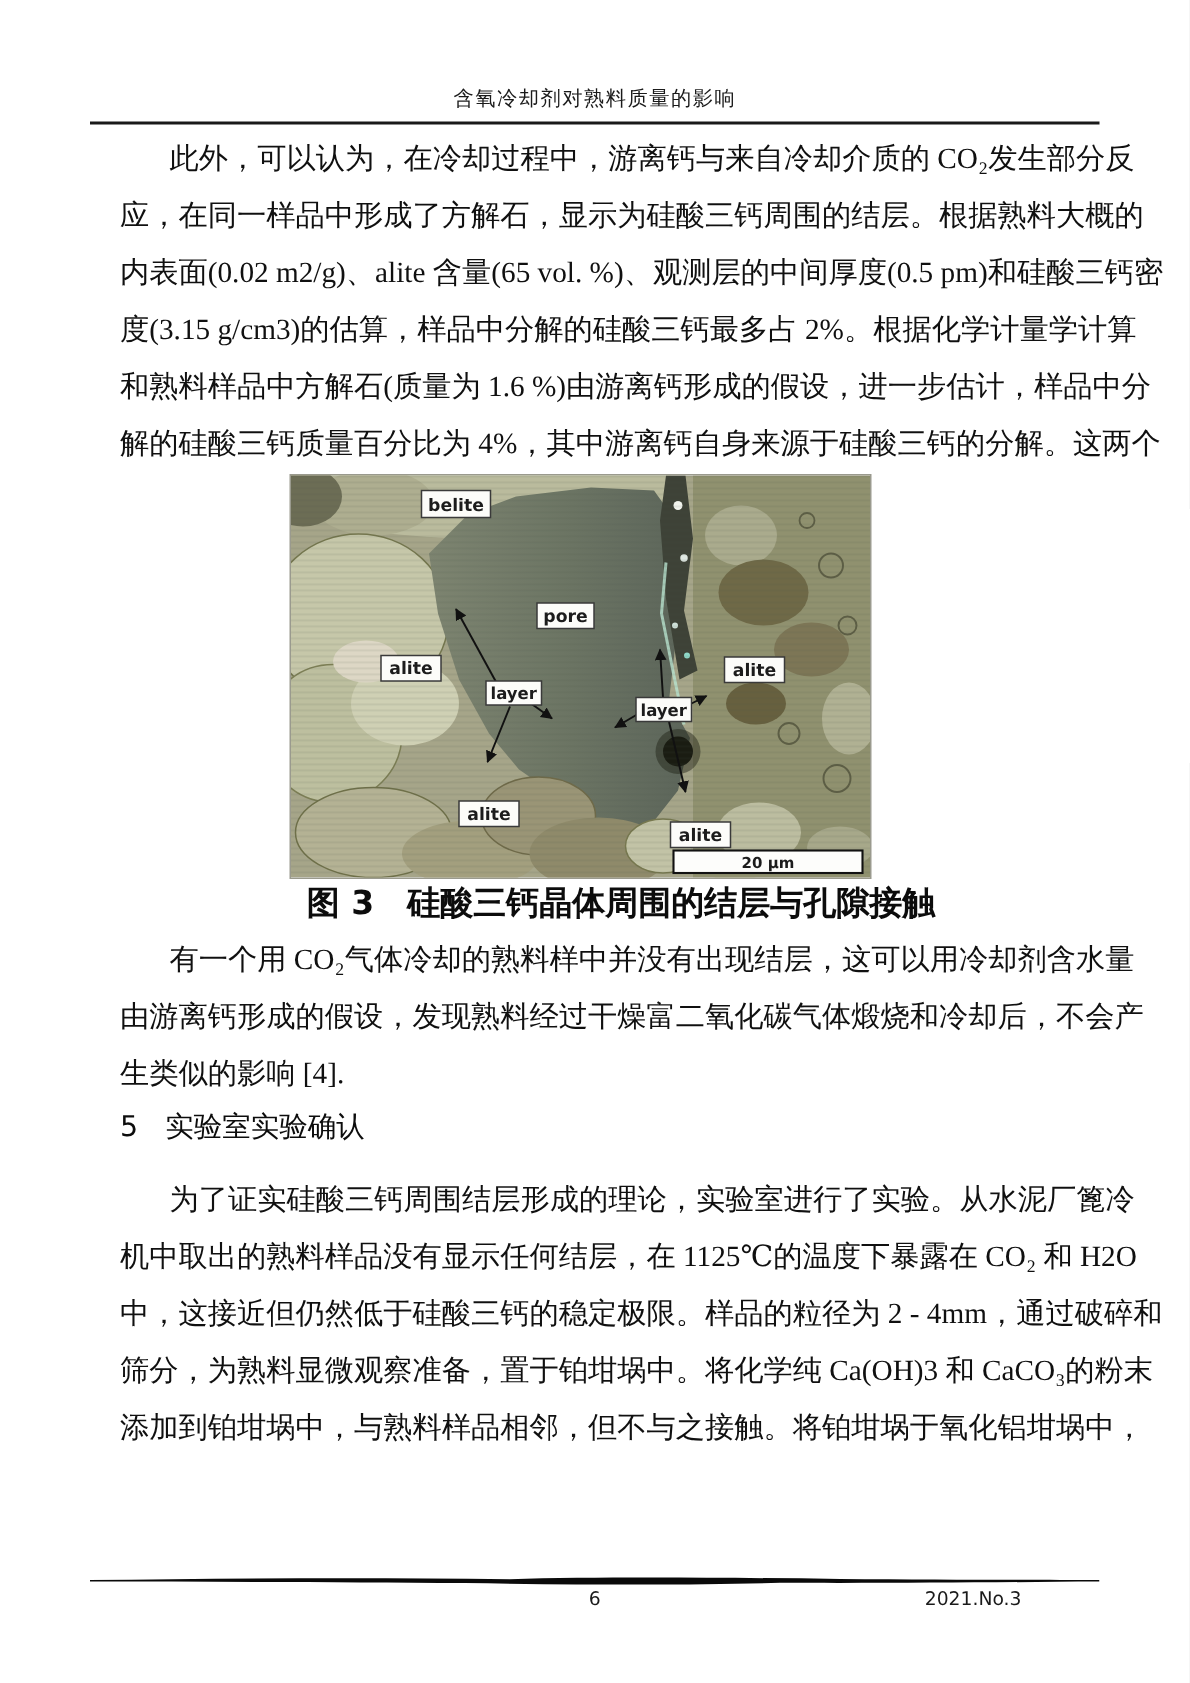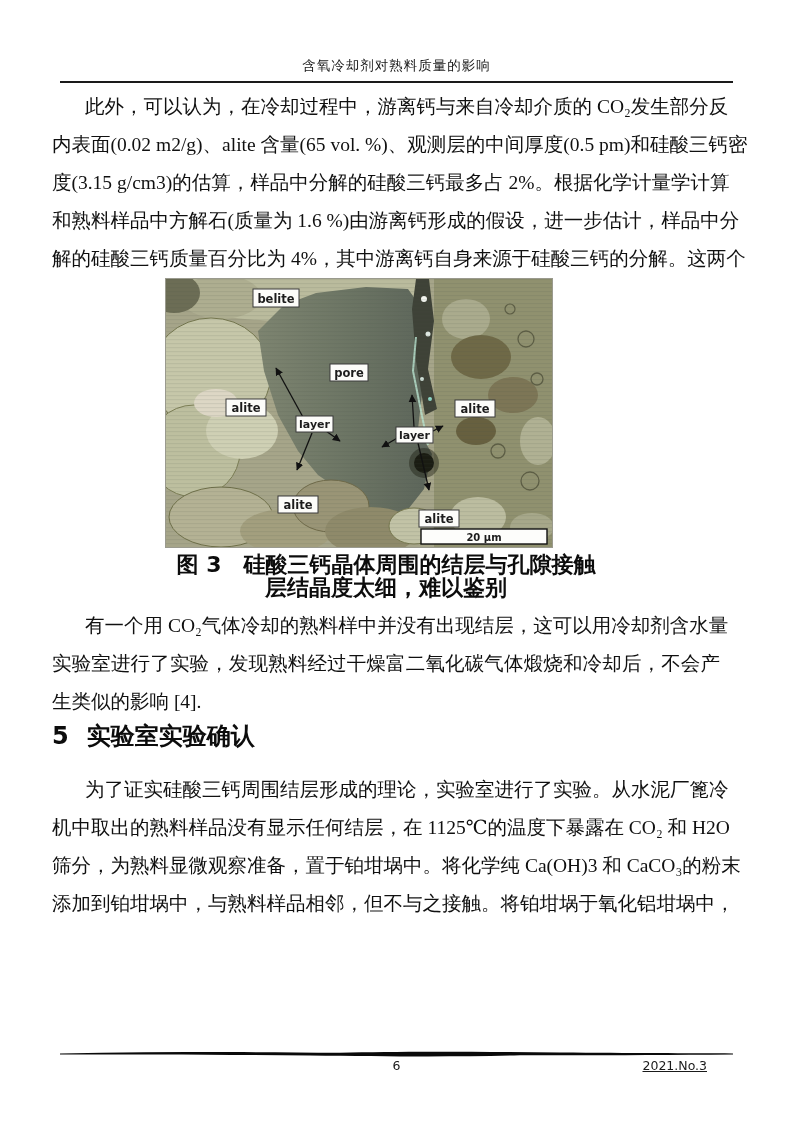--- a/index.html
+++ b/index.html
@@ -12,70 +12,71 @@
   }
   .running-title {
     position:absolute; top:56px; left:0; width:793px;
     text-align:center; font-size:13.5px; line-height:20px; color:#1a1a1a;
     letter-spacing:1px;
   }
   .header-rule {
     position:absolute; top:81px; left:60px; width:673px; height:2px;
     background:#1a1a1a;
   }
-  .content { position:absolute; left:52px; top:88px; width:668px; }
+  .content { position:absolute; left:80px; top:88px; width:668px; }
 
   .para .line {
     font-size:19.5px; line-height:38px; white-space:nowrap;
     text-align:justify; text-align-last:justify; color:#101010;
   }
   .para .line.last { text-align-last:left; }
   .para .line.indent { text-indent:33px; }
 
   .figure-block { margin:0 auto; width:442px; }
   .figure-block svg.micro { display:block; border:1px solid #9a9a8e; }
   .fig-caption {
     margin-top:5px; text-align:center; font-weight:bold; color:#0c0c0c;
     font-family:"DejaVu Sans","Liberation Sans",sans-serif;
     font-size:22px; line-height:23px;
   }
   .p2 { margin-top:8px; }
   .section-heading {
     margin-top:0; height:30px; line-height:30px;
     font-family:"DejaVu Sans","Liberation Sans",sans-serif;
-    font-weight:bold; font-size:24px; color:#0c0c0c;
+    font-weight:normal; font-size:19px; color:#0c0c0c;
   }
   .section-heading .sec-num { margin-right:18px; }
   .footer-rule { position:absolute; left:60px; top:1050px; width:673px; height:8px; }
   .footer-text {
     position:absolute; top:1058px; left:0; width:793px; height:18px;
     font-family:"DejaVu Sans","Liberation Sans",sans-serif;
     font-size:12.5px; color:#1a1a1a;
   }
   .page-number { position:absolute; left:0; width:793px; text-align:center; }
-  .issue-number { position:absolute; right:86px; top:0;text-decoration:underline; }
+  .issue-number { position:absolute; right:112px; top:0; }
 
   
   text.lab {
     font-family:"DejaVu Sans","Liberation Sans",sans-serif;
     font-weight:bold; fill:#1c1c1c;
   }
 </style>
 </head>
 <body>
 
 <div class="page">
 
   <div class="running-title">含氧冷却剂对熟料质量的影响</div>
   <div class="header-rule"></div>
 
   <div class="content">
 
     <div class="para p1">
         <div class="line indent">此外，可以认为，在冷却过程中，游离钙与来自冷却介质的 CO₂发生部分反</div>
+        <div class="line">应，在同一样品中形成了方解石，显示为硅酸三钙周围的结层。根据熟料大概的</div>
         <div class="line">内表面(0.02 m2/g)、alite 含量(65 vol. %)、观测层的中间厚度(0.5 pm)和硅酸三钙密</div>
         <div class="line">度(3.15  g/cm3)的估算，样品中分解的硅酸三钙最多占 2%。根据化学计量学计算</div>
         <div class="line">和熟料样品中方解石(质量为 1.6 %)由游离钙形成的假设，进一步估计，样品中分</div>
         <div class="line">解的硅酸三钙质量百分比为 4%，其中游离钙自身来源于硅酸三钙的分解。这两个</div>
       </div>
 
     <div class="figure-block">
       <svg class="micro" width="386" height="268" viewBox="0 0 386 268" xmlns="http://www.w3.org/2000/svg">
         <defs>
           <linearGradient id="poreGrad" x1="0" y1="0" x2="1" y2="0">
@@ -177,35 +178,35 @@
           <rect x="253" y="231" width="40" height="17" fill="#fcfcf9" stroke="#3a3a3a" stroke-width="1"></rect>
           <text class="lab" x="273" y="243.5" font-size="11.5" text-anchor="middle">alite</text>
 
           <rect x="255" y="250" width="126" height="15" fill="#fdfdfb" stroke="#111" stroke-width="1.4"></rect>
           <text class="lab" x="318" y="261.5" font-size="10" text-anchor="middle">20 μm</text>
         </g>
       </svg>
 
       <div class="fig-caption">
         <div>图 3　硅酸三钙晶体周围的结层与孔隙接触</div>
-        <div>层结晶度太细，难以鉴别</div>
       </div>
     </div>
 
     <div class="para p2">
         <div class="line indent">有一个用 CO₂气体冷却的熟料样中并没有出现结层，这可以用冷却剂含水量</div>
-        <div class="line">实验室进行了实验，发现熟料经过干燥富二氧化碳气体煅烧和冷却后，不会产</div>
+        <div class="line">由游离钙形成的假设，发现熟料经过干燥富二氧化碳气体煅烧和冷却后，不会产</div>
         <div class="line last">生类似的影响  [4].</div>
       </div>
 
     <h2 class="section-heading"><span class="sec-num">5</span><span>实验室实验确认</span></h2>
 
     <div class="para p3">
         <div class="line indent">为了证实硅酸三钙周围结层形成的理论，实验室进行了实验。从水泥厂篦冷</div>
         <div class="line">机中取出的熟料样品没有显示任何结层，在 1125℃的温度下暴露在 CO₂ 和 H2O</div>
+        <div class="line">中，这接近但仍然低于硅酸三钙的稳定极限。样品的粒径为 2 - 4mm，通过破碎和</div>
         <div class="line">筛分，为熟料显微观察准备，置于铂坩埚中。将化学纯 Ca(OH)3 和 CaCO₃的粉末</div>
         <div class="line">添加到铂坩埚中，与熟料样品相邻，但不与之接触。将铂坩埚于氧化铝坩埚中，</div>
       </div>
   </div>
 
   <svg class="footer-rule" width="673" height="8" viewBox="0 0 673 8" xmlns="http://www.w3.org/2000/svg">
     <path fill="#0a0a0a" d="M0,3.4 C90,2.2 180,1.5 280,2.8 C340,1.1 420,1.7 500,2.6 C570,3.1 630,3.3 673,3.4
          L673,4.4 C600,4.8 540,5.5 460,5.2 C400,7.0 330,6.5 250,5.4 C170,4.8 80,4.4 0,4.4 Z"></path>
   </svg>
 

